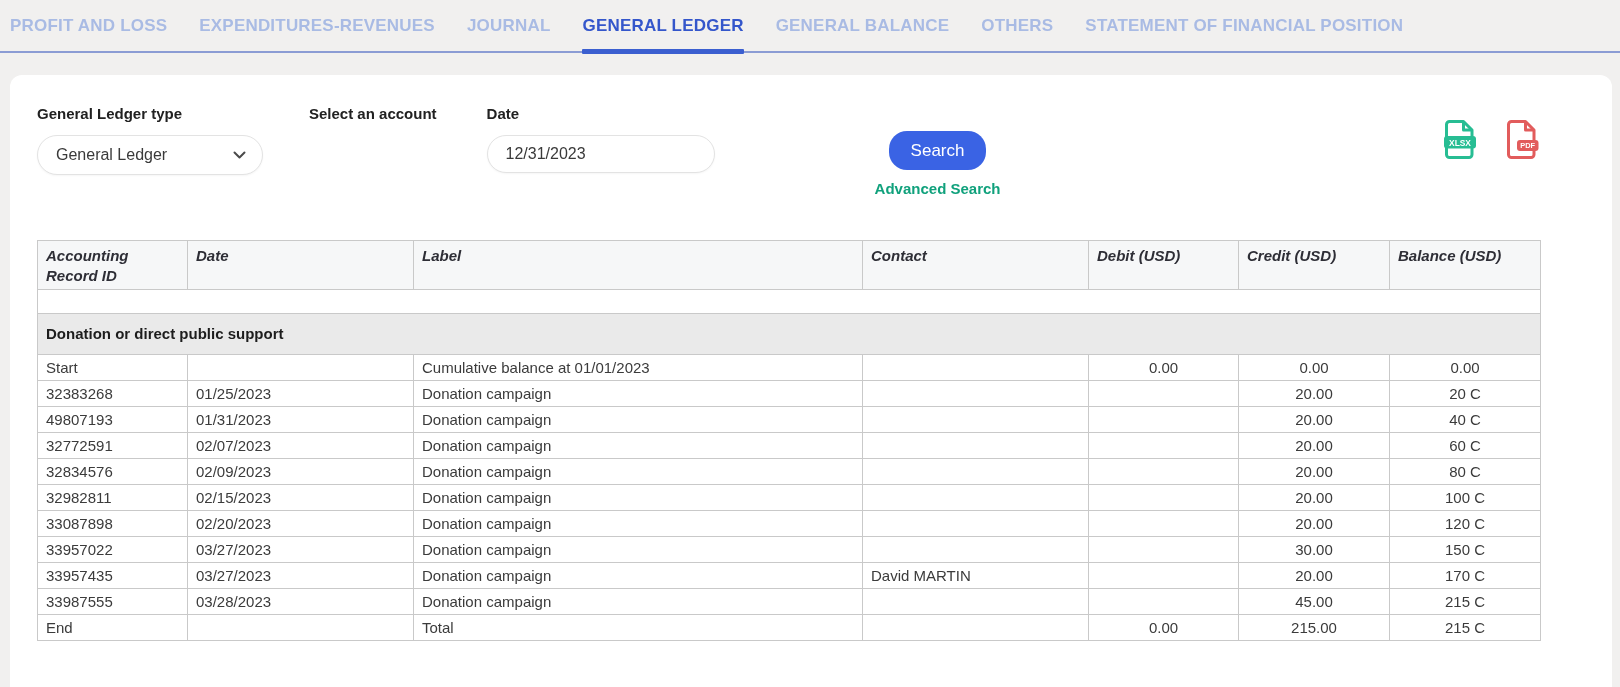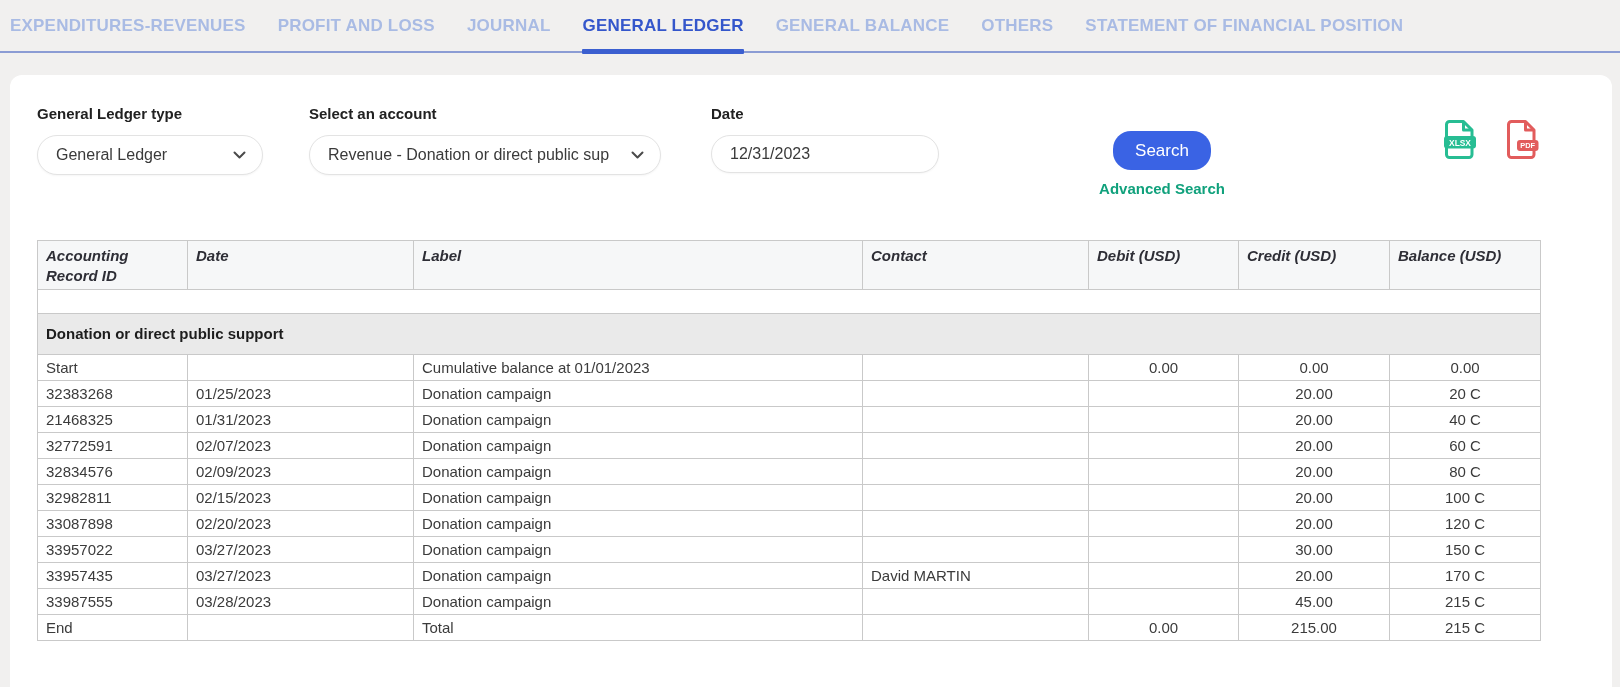--- a/index.html
+++ b/index.html
@@ -172,22 +172,22 @@
     font-weight: 700;
     color: #1d1d1d;
     height: 41px;
   }
   tr.data-row td { height: 26px; }
 </style>
 </head>
 <body>
 
 <nav class="tabbar">
+  <div class="tab">PROFIT AND LOSS</div>
   <div class="tab">EXPENDITURES-REVENUES</div>
-  <div class="tab">PROFIT AND LOSS</div>
   <div class="tab">JOURNAL</div>
   <div class="tab active">GENERAL LEDGER</div>
   <div class="tab">GENERAL BALANCE</div>
   <div class="tab">OTHERS</div>
   <div class="tab">STATEMENT OF FINANCIAL POSITION</div>
 </nav>
 
 <main class="panel">
   <div class="content">
 
@@ -198,26 +198,20 @@
         <div class="pill select-ledger">
           <span class="value">General Ledger</span>
           <svg class="chevron" width="13" height="8" viewBox="0 0 13 8">
             <polyline points="1.5,1.5 6.5,6.5 11.5,1.5" fill="none" stroke="#4a4a4a" stroke-width="2" stroke-linecap="round" stroke-linejoin="round"></polyline>
           </svg>
         </div>
       </div>
 
       <div class="field-group g2">
         <span class="field-label">Select an account</span>
-        <div class="pill select-account">
-          <span class="value">Revenue - Donation or direct public sup</span>
-          <svg class="chevron" width="13" height="8" viewBox="0 0 13 8">
-            <polyline points="1.5,1.5 6.5,6.5 11.5,1.5" fill="none" stroke="#4a4a4a" stroke-width="2" stroke-linecap="round" stroke-linejoin="round"></polyline>
-          </svg>
-        </div>
       </div>
 
       <div class="field-group g3">
         <span class="field-label">Date</span>
         <input class="date-input" type="text" value="12/31/2023" style="">
       </div>
 
       <div class="search-col">
         <button class="search-btn">Search</button>
         <span class="advanced-link">Advanced Search</span>
@@ -280,21 +274,21 @@
         <tr class="data-row">
           <td>32383268</td>
           <td>01/25/2023</td>
           <td>Donation campaign</td>
           <td></td>
           <td class="num"></td>
           <td class="num">20.00</td>
           <td class="num">20 C</td>
         </tr>
         <tr class="data-row">
-          <td>21468325</td>
+          <td>49807193</td>
           <td>01/31/2023</td>
           <td>Donation campaign</td>
           <td></td>
           <td class="num"></td>
           <td class="num">20.00</td>
           <td class="num">40 C</td>
         </tr>
         <tr class="data-row">
           <td>32772591</td>
           <td>02/07/2023</td>

